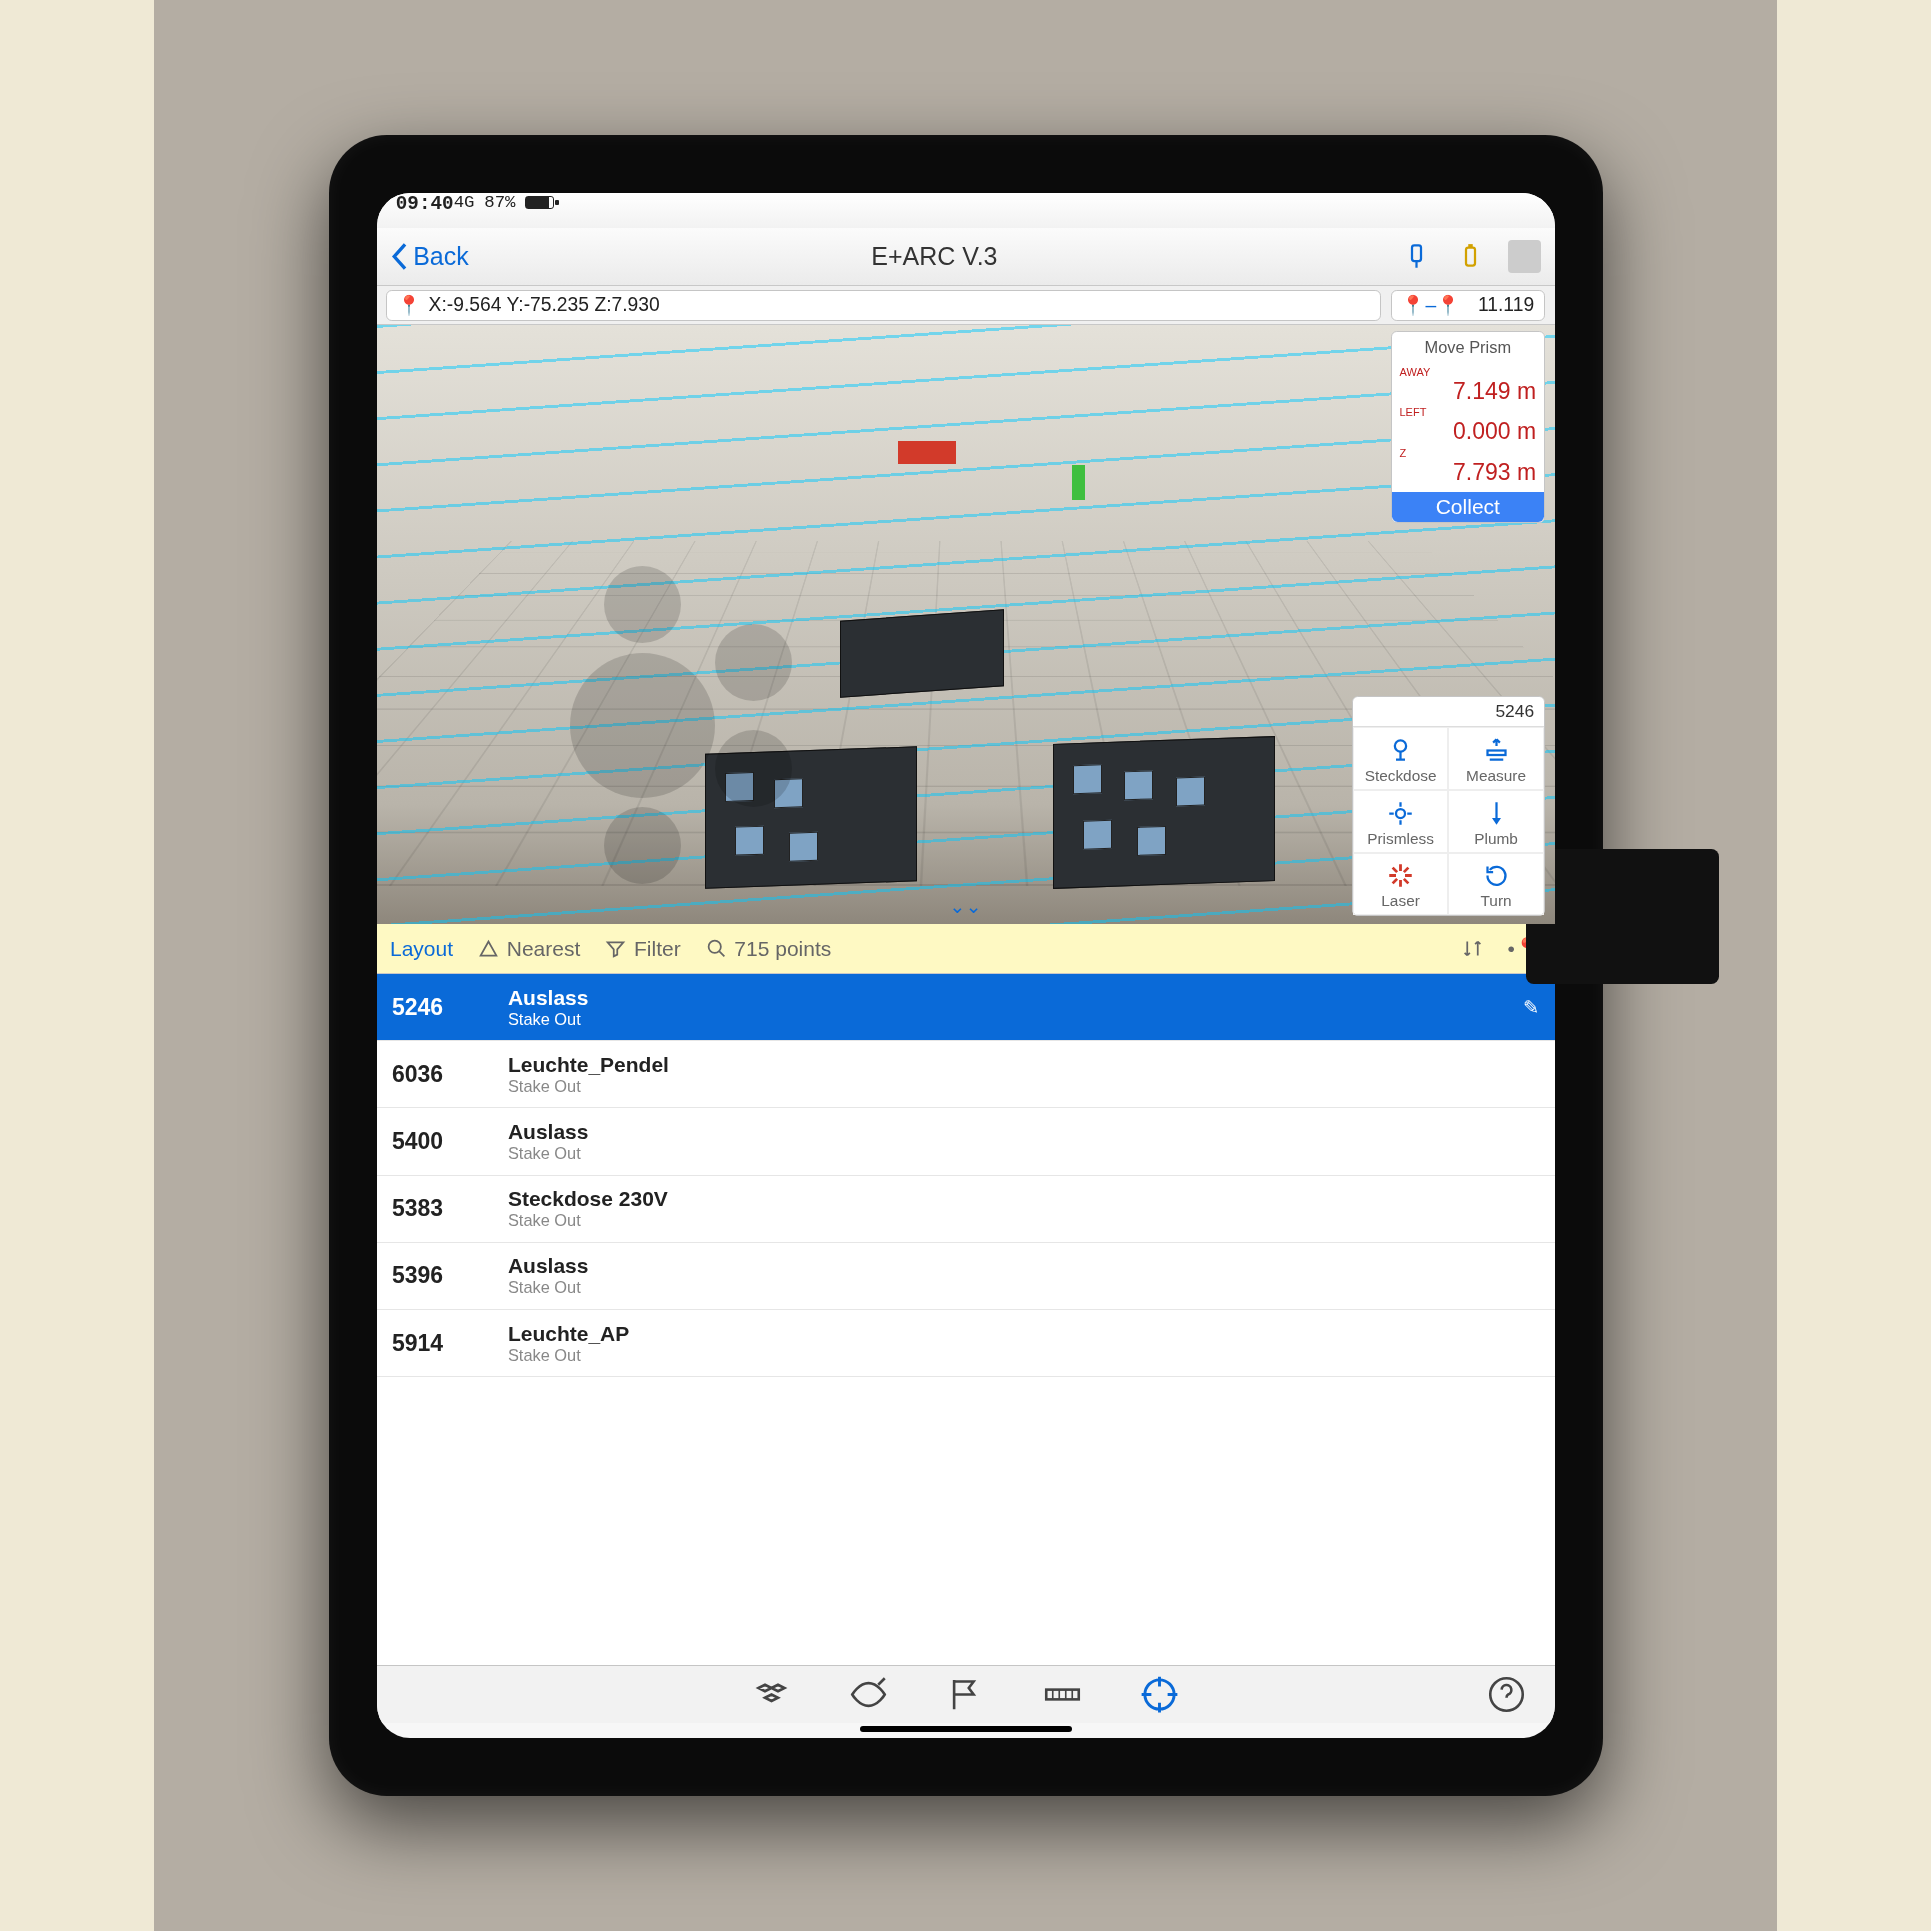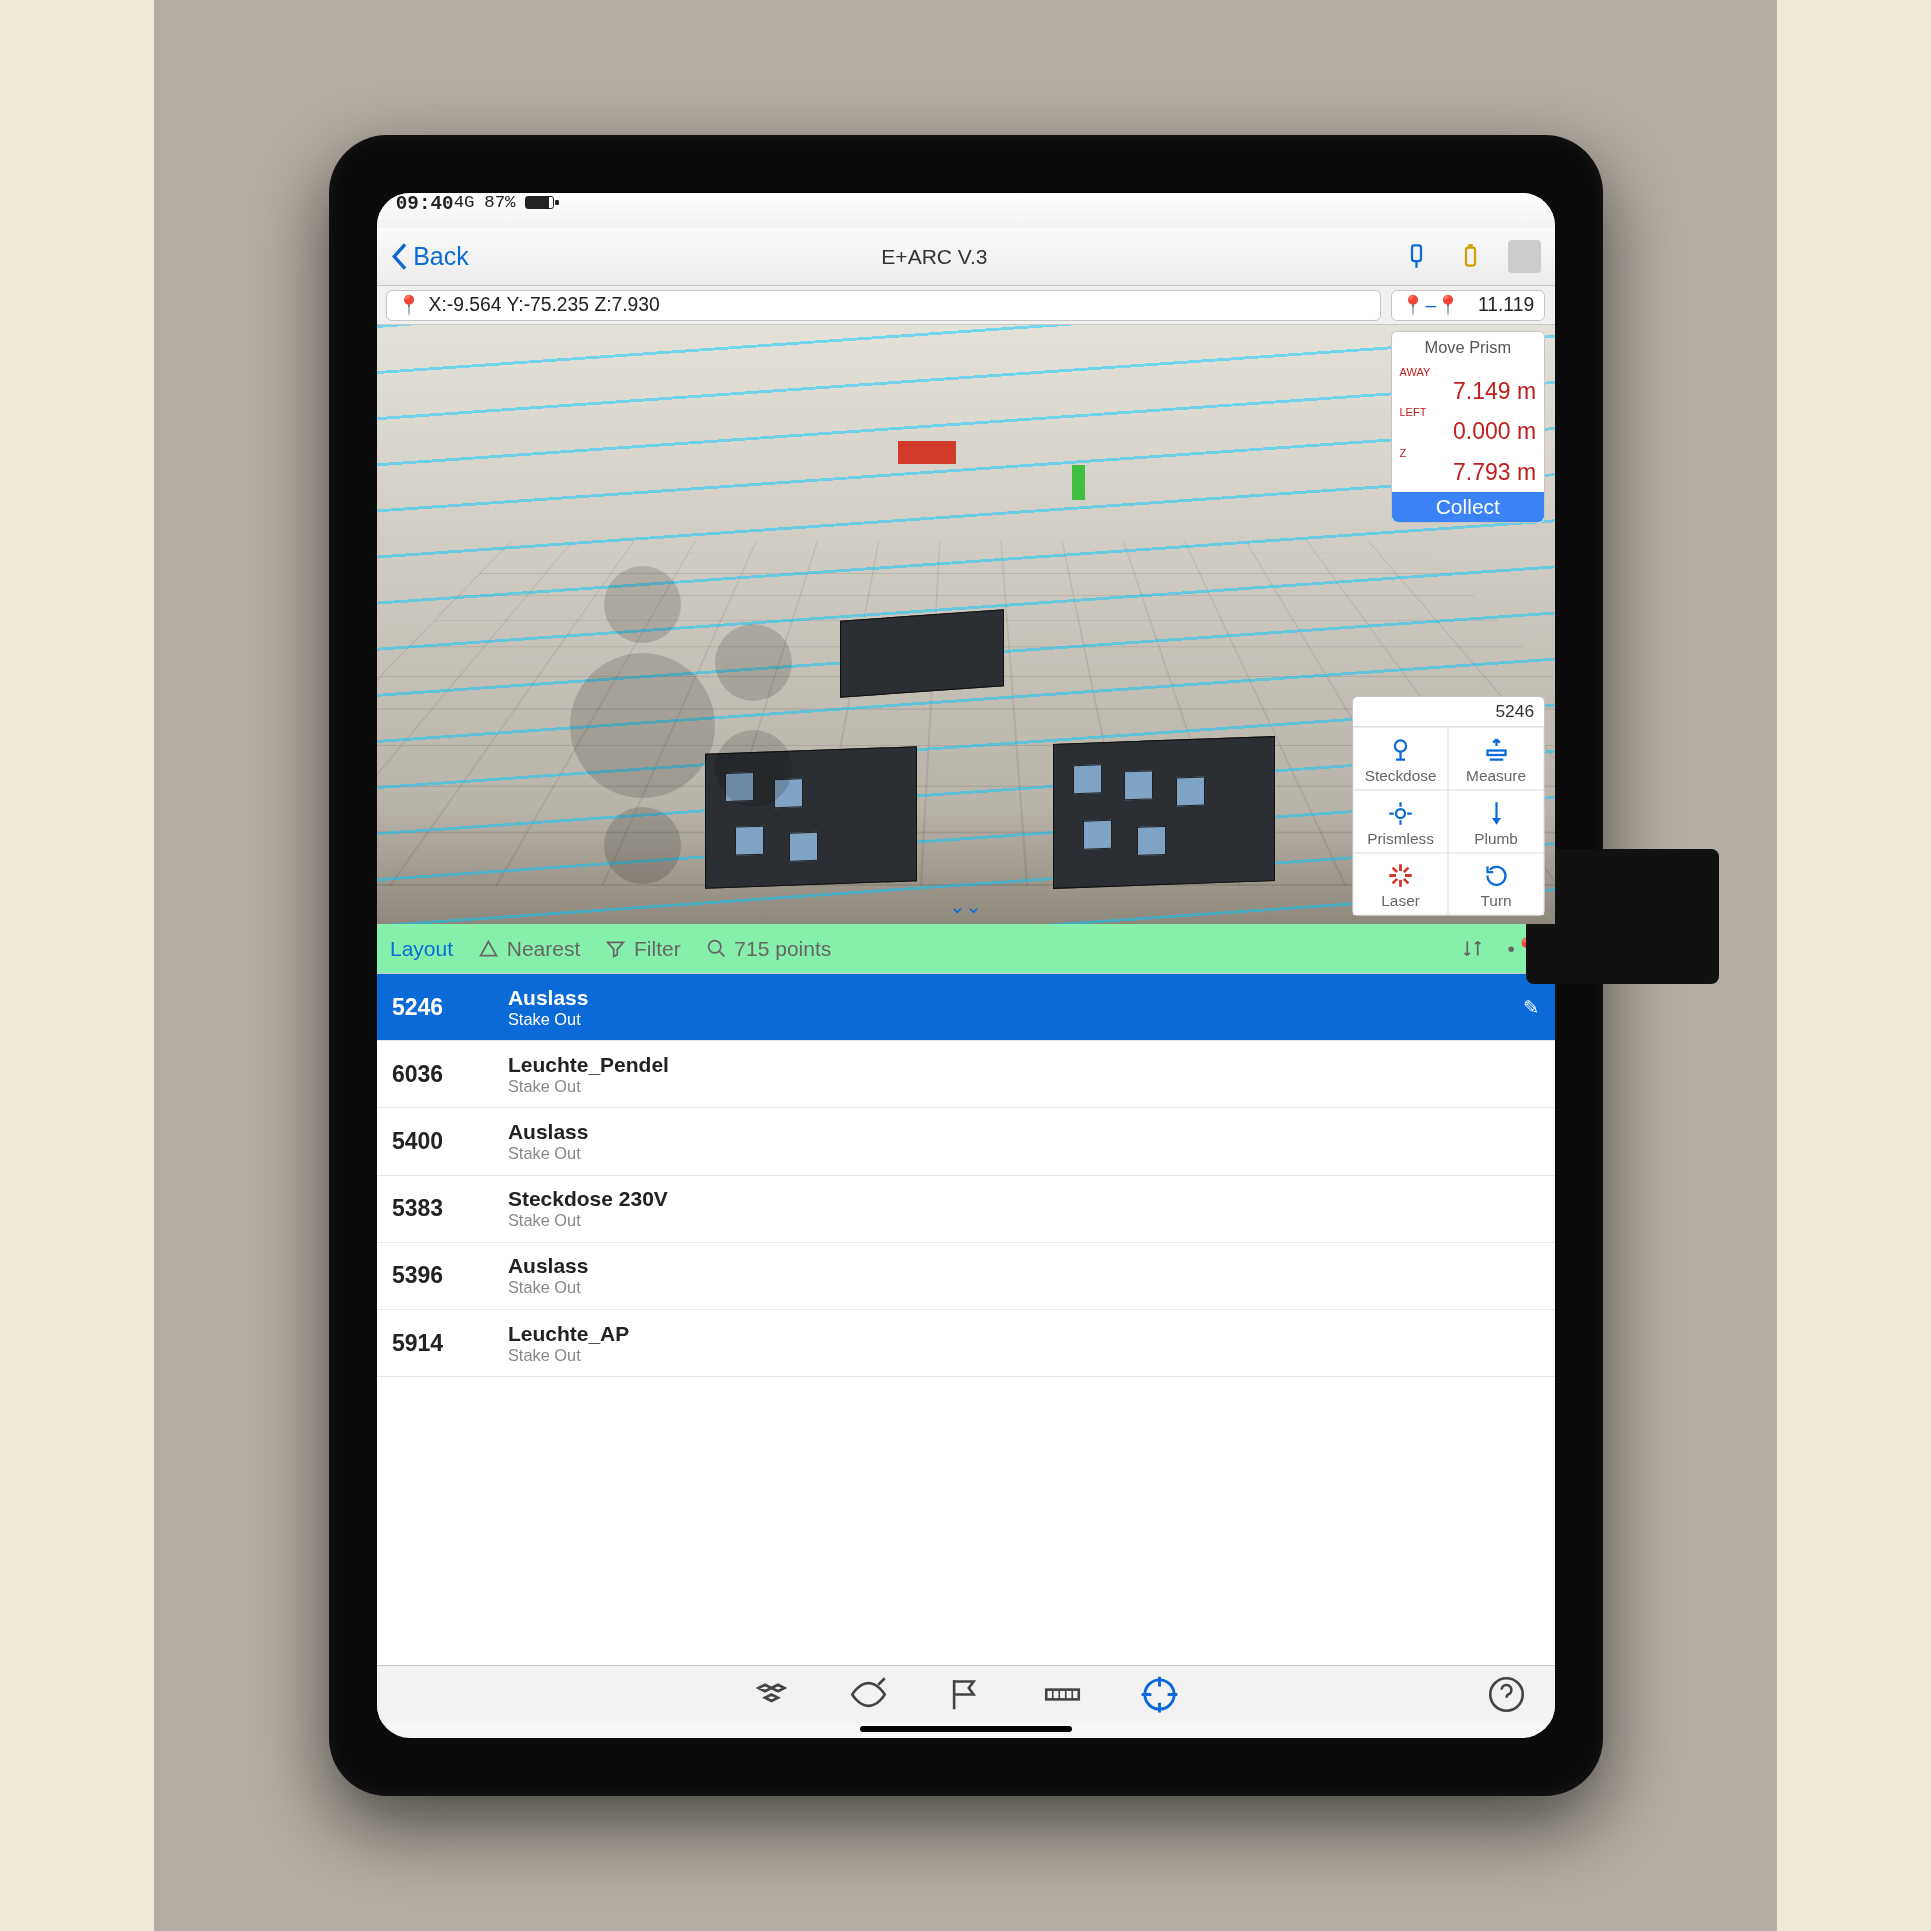--- a/index.html
+++ b/index.html
@@ -40,21 +40,21 @@
   .statusbar .sb-center{flex:1; text-align:center;}
   .statusbar .sb-right{flex:0 0 auto; display:flex; align-items:center; gap:9.7px; font-size:17.4px;}
   .battery-icon{ width:29px; height:13.5px; border:1.9px solid #222; border-radius:2.9px; position:relative;}
   .battery-icon:after{content:""; position:absolute; right:-5.8px; top:2.9px; width:3.9px; height:5.8px; background:#222; border-radius:1px;}
   .battery-icon span{display:block; height:100%; background:#222; width:85%;}
 
   
   .navheader { height:58px; background:linear-gradient(#fbfbfb,#ebebeb); border-bottom:1px solid #c8c8c8; display:flex; align-items:center; padding:0 13.5px; }
   .nav-back{ color:#0a6ad8; display:flex; align-items:center; gap:3.9px; font-size:25px; }
   .nav-back svg{width:19.3px;height:27px;}
-  .nav-title{ flex:1; text-align:center; font-size:21px; color:#333;}
+  .nav-title{ flex:1; text-align:center; font-size:25px; color:#333;}
   .nav-icons{ display:flex; gap:21px; align-items:center; }
   .nav-icon{ width:33px; height:33px; display:flex; align-items:center; justify-content:center; color:#0a6ad8; }
   .nav-icon.warn{ color:#d2a100; }
   .nav-icon svg{width:27px;height:27px;}
   .nav-icon.profile{ width:33px;height:33px;background:#ccc;border-radius:3.9px;}
 
   
   .coordbar{ height:39px; background:#f0f0f0; border-bottom:1px solid #c8c8c8; display:flex; align-items:center; gap:9.7px; padding:0 9.7px; font-size:19.3px;}
   .pill{ background:#fff; border:1px solid #c5c5c5; border-radius:5.8px; height:31px; display:flex; align-items:center; padding:0 9.7px; gap:7.7px;}
   .pill .pin{color:#0a6ad8;}
@@ -99,21 +99,21 @@
   .toolgrid{position:absolute; right:9.7px; bottom:7.7px; width:193px; background:#fff; border:1px solid #c5c5c5; border-radius:5.8px; display:grid; grid-template-columns:1fr 1fr; }
   .toolgrid .hdr{grid-column:1/3; text-align:right; padding:3.9px 9.7px; font-size:17.4px; color:#333; border-bottom:1px solid #ddd;}
   .tool{border:1px solid #eee; padding:5.8px 1.9px 3.9px; text-align:center; font-size:15.4px; color:#666;}
   .tool .ic{height:33px; display:flex; align-items:center; justify-content:center; color:#0a6ad8;}
   .tool.laser .ic{color:#d23a2a;}
   .tool svg{width:27px;height:27px;}
 
   .expand-arrow{position:absolute; left:50%; bottom:5.8px; transform:translateX(-50%); color:#0a6ad8;}
 
   
-  .filterbar{ height:50px; background:#86efac; border-bottom:1px solid #c8c8c8; display:flex; align-items:center; padding:0 13.5px; gap:25px; font-size:21px; color:#666;}
+  .filterbar{ height:50px; background:#fef9c3; border-bottom:1px solid #c8c8c8; display:flex; align-items:center; padding:0 13.5px; gap:25px; font-size:21px; color:#666;}
   .filterbar .tab-layout{color:#0a6ad8;}
   .filterbar .item{display:flex; align-items:center; gap:7.7px;}
   .filterbar .spacer{flex:1;}
   .filterbar svg{width:21px;height:21px;}
 
   
   .list{flex:1; overflow:hidden; background:#fff;}
   .row{display:flex; align-items:center; padding:11.6px 15.4px; border-bottom:1px solid #e6e6e6;}
   .row .id{width:116px; font-size:23px; font-weight:700; color:#222;}
   .row .meta .name{font-size:21px; color:#222; font-weight:600;}

